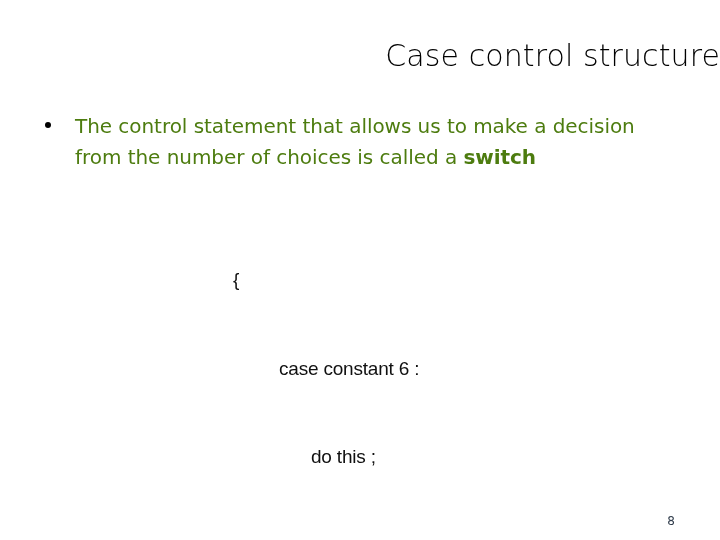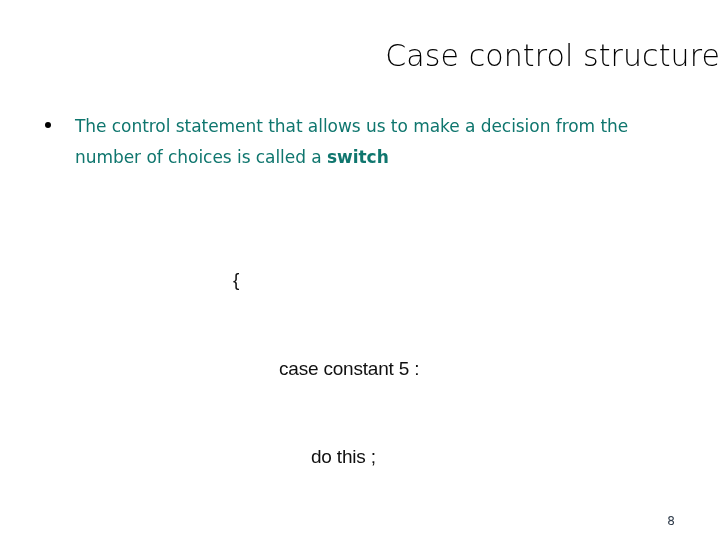--- a/index.html
+++ b/index.html
@@ -53,23 +53,23 @@
     left: 7px;
     top: 11px;
     width: 6px;
     height: 6px;
     border-radius: 50%;
     background: #000000;
   }
   .bullet-text {
     font-family: "DejaVu Sans", sans-serif;
     font-weight: 400;
-    font-size: 17px;
+    font-size: 20px;
     line-height: 31px;
-    color: #0f766e;
+    color: #4d7c0f;
     letter-spacing: -0.05px;
   }
   .bullet-text .kw {
     font-weight: bold;
   }
 
   
   .code-block {
     position: absolute;
     left: 233px;
@@ -107,21 +107,21 @@
 
   <div class="body-block">
     <div class="bullet-row">
       <span class="bullet-dot"></span>
       <div class="bullet-text"><span>The control statement that allows us to make a decision from the number of choices is called a </span><span class="kw">switch</span></div>
     </div>
   </div>
 
   <div class="code-block">
     <div class="code-line">{</div>
-    <div class="code-line ind-1">case constant 5 :</div>
+    <div class="code-line ind-1">case constant 6 :</div>
     <div class="code-line ind-2">do this ;</div>
     
     
     
     
     
     
     
   </div>
 

